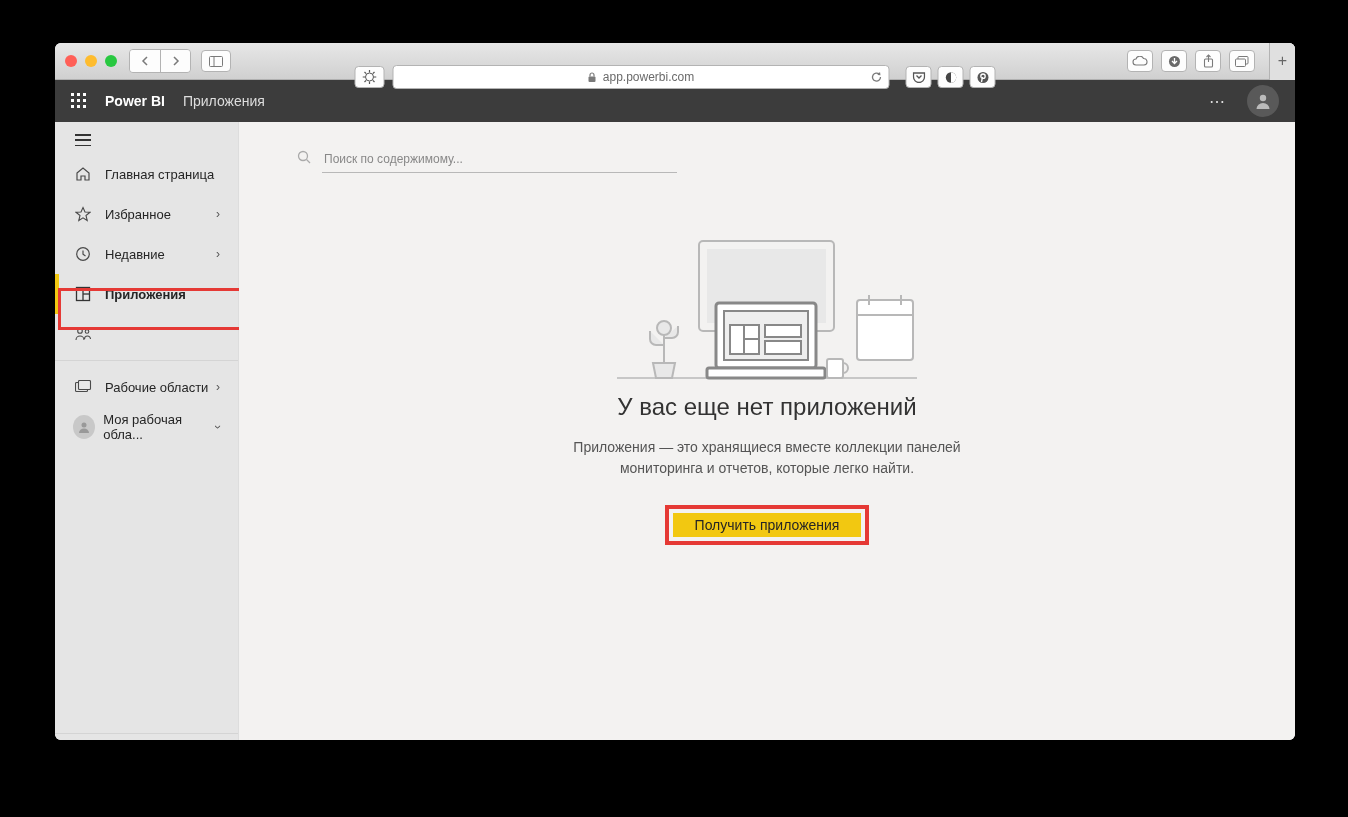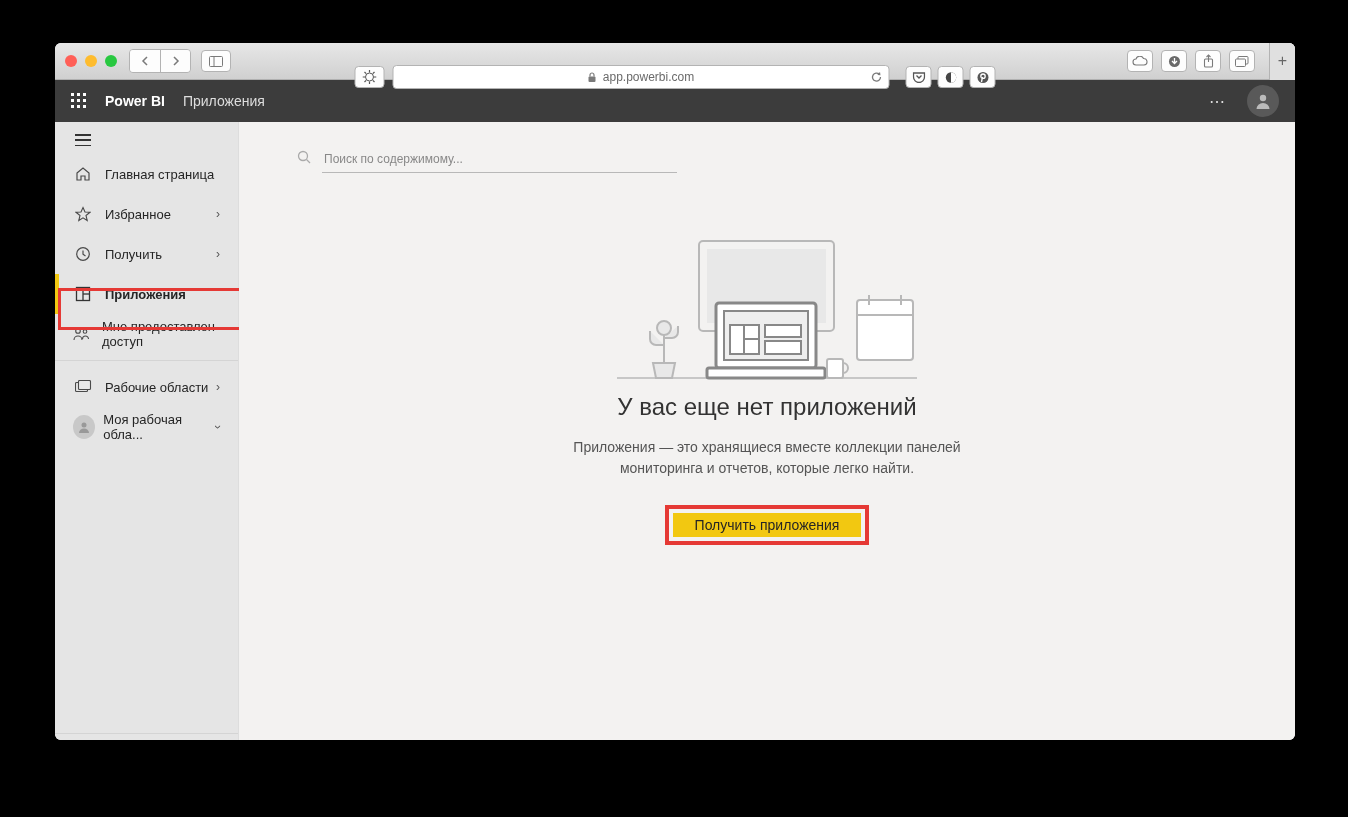--- a/index.html
+++ b/index.html
@@ -235,21 +235,21 @@
         <span class="chev">›</span>
       </div>
 
       <div class="nav-item">
         <span class="icon">
           <svg width="16" height="16" viewBox="0 0 16 16">
               <circle cx="8" cy="8" r="6.3" fill="none" stroke="#4a4a4a" stroke-width="1.2"></circle>
               <path d="M8 4.5 V8.3 L10.5 10" fill="none" stroke="#4a4a4a" stroke-width="1.2"></path>
             </svg>
         </span>
-        <span>Получить</span>
+        <span>Недавние</span>
         <span class="chev">›</span>
       </div>
 
       <div class="nav-item active">
         <span class="icon">
           <svg width="16" height="16" viewBox="0 0 16 16">
               <rect x="1.5" y="1.5" width="13" height="13" fill="none" stroke="#333" stroke-width="1.3"></rect>
               <line x1="8" y1="1.5" x2="8" y2="14.5" stroke="#333" stroke-width="1.3"></line>
               <line x1="8" y1="8" x2="14.5" y2="8" stroke="#333" stroke-width="1.3"></line>
             </svg>
@@ -259,21 +259,20 @@
 
       <div class="nav-item">
         <span class="icon">
           <svg width="17" height="15" viewBox="0 0 17 15">
               <circle cx="5" cy="4" r="2.3" fill="none" stroke="#4a4a4a" stroke-width="1.1"></circle>
               <path d="M1 13 a4 4 0 0 1 8 0" fill="none" stroke="#4a4a4a" stroke-width="1.1"></path>
               <circle cx="12" cy="4.5" r="1.8" fill="none" stroke="#4a4a4a" stroke-width="1.1"></circle>
               <path d="M9.5 12 a3 3 0 0 1 6 0" fill="none" stroke="#4a4a4a" stroke-width="1.1"></path>
             </svg>
         </span>
-        <span>Мне предоставлен доступ</span>
       </div>
 
       <div class="sidebar-sep"></div>
 
       <div class="nav-item">
         <span class="icon">
           <svg width="17" height="14" viewBox="0 0 17 14">
               <rect x="0.5" y="2.5" width="12" height="9" rx="1" fill="none" stroke="#4a4a4a" stroke-width="1.1"></rect>
               <rect x="3.5" y="0.5" width="12" height="9" rx="1" fill="#eaeaea" stroke="#4a4a4a" stroke-width="1.1"></rect>
             </svg>

